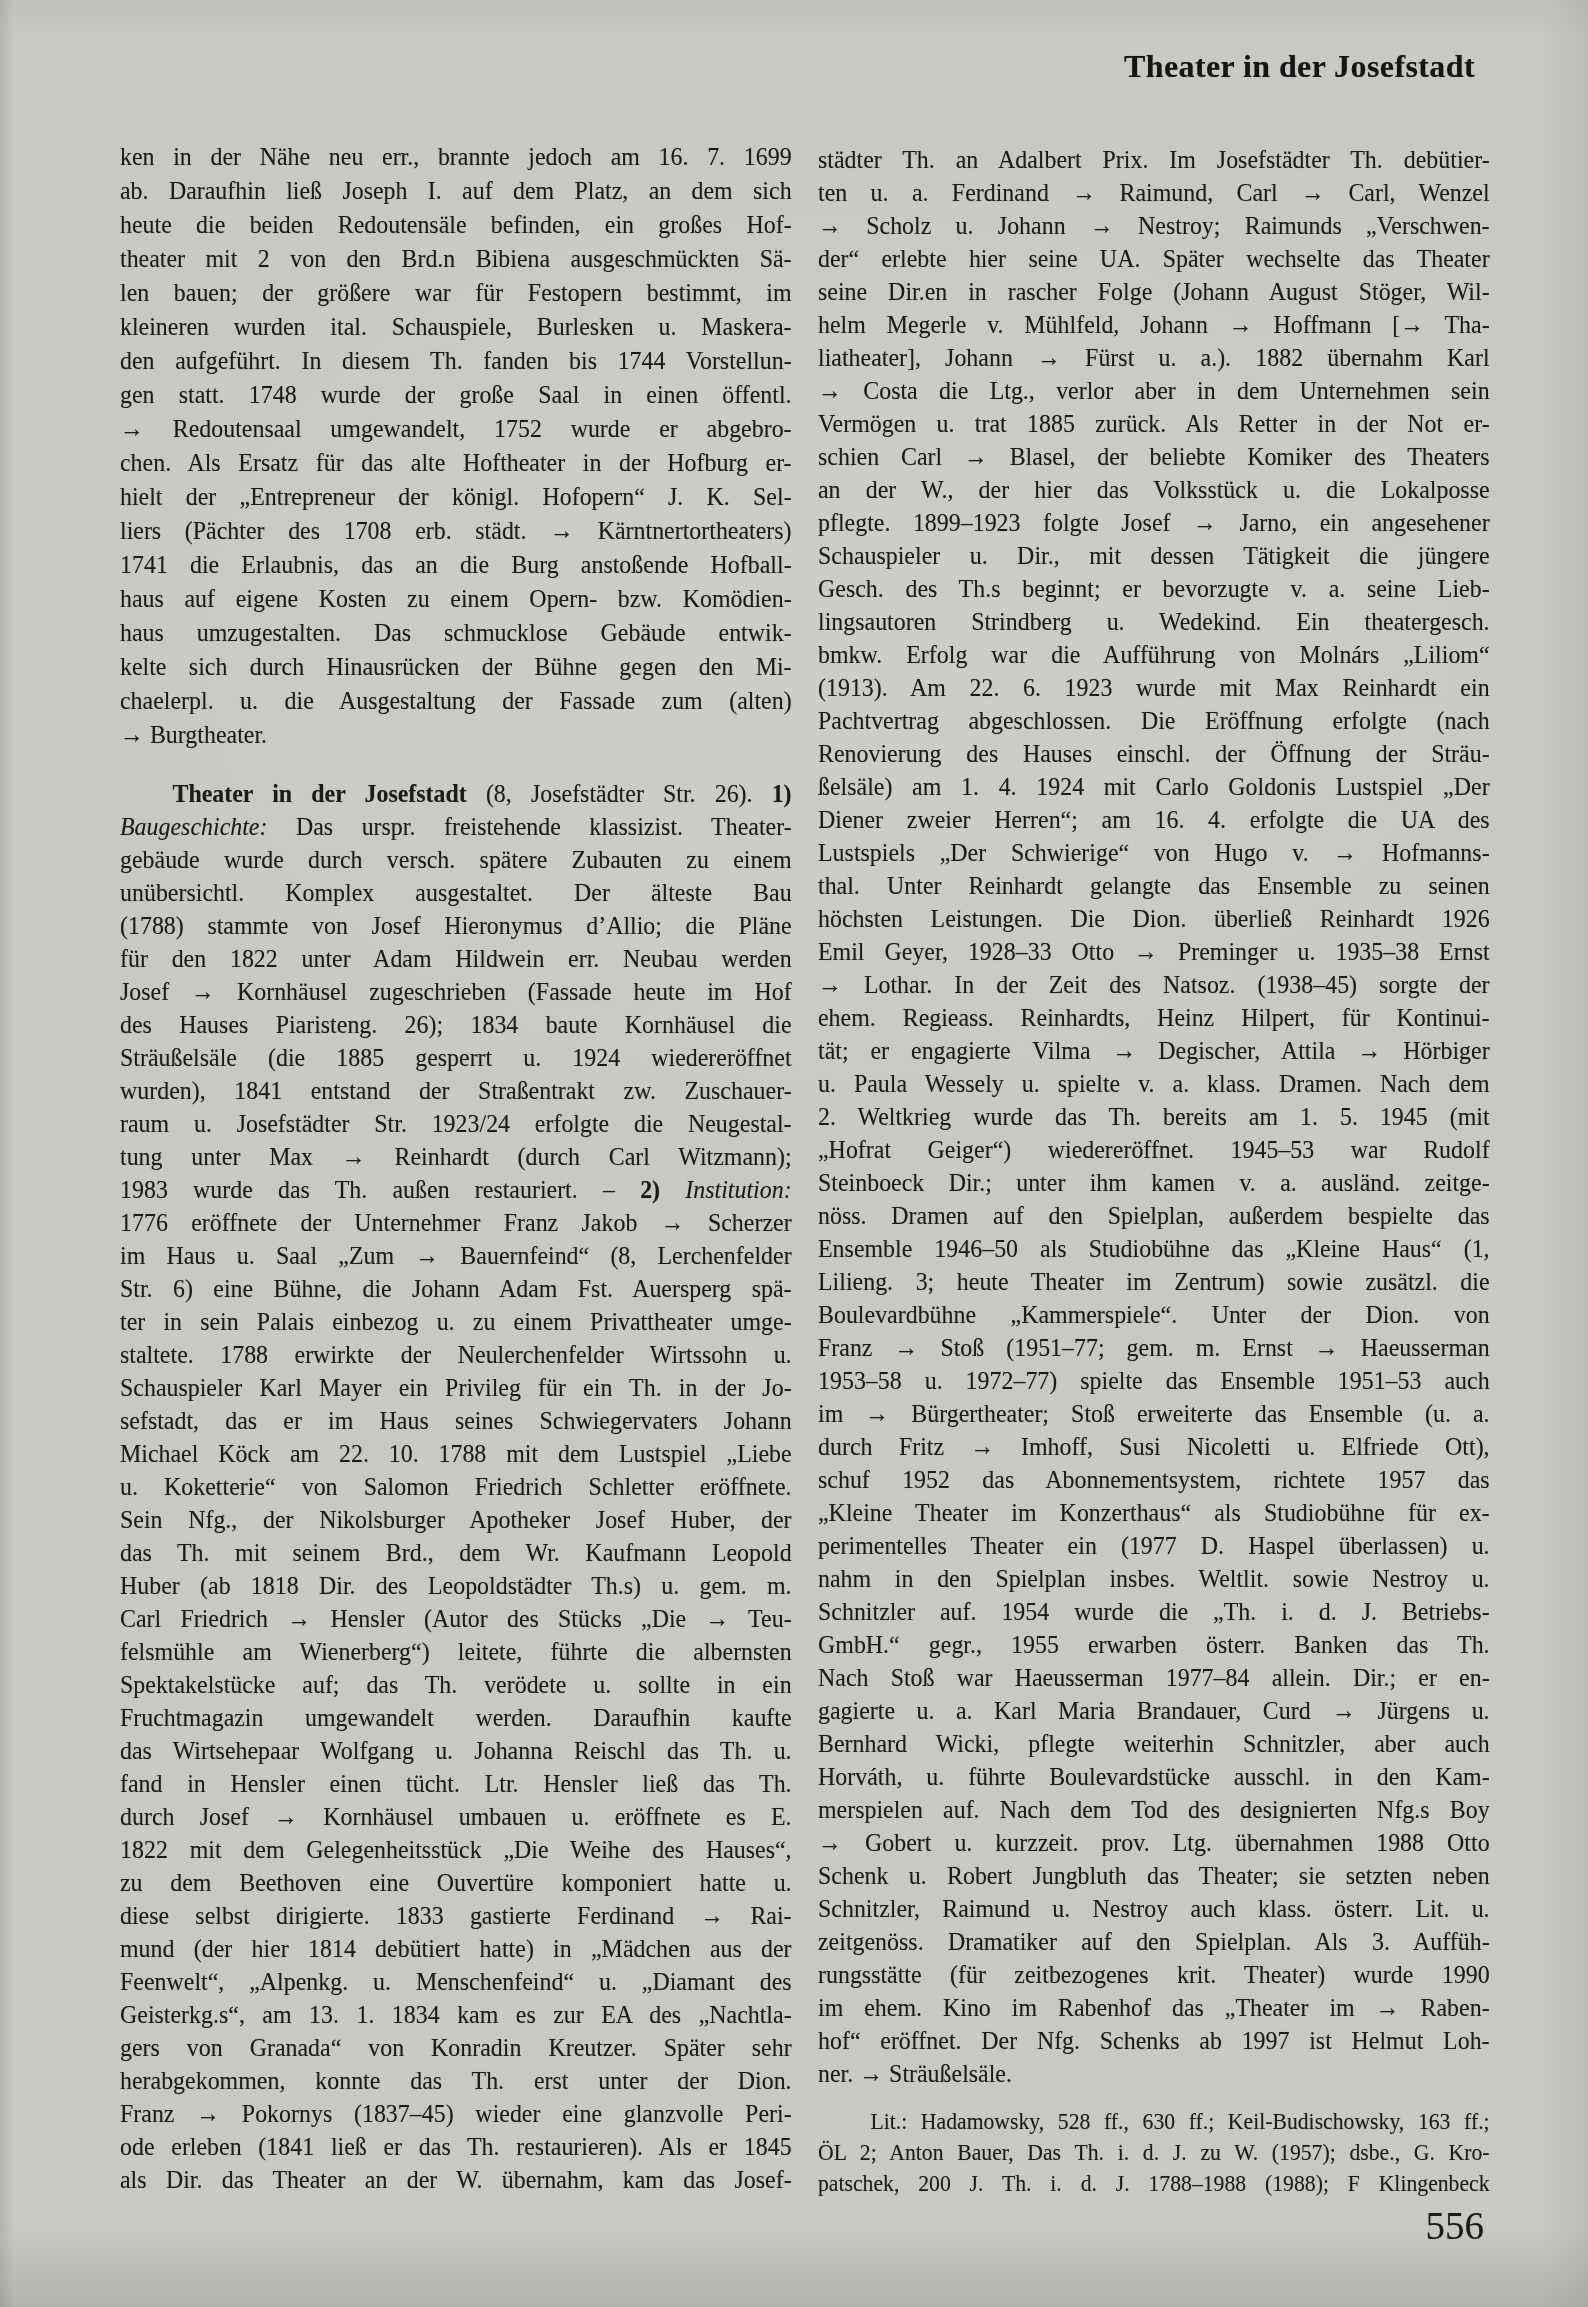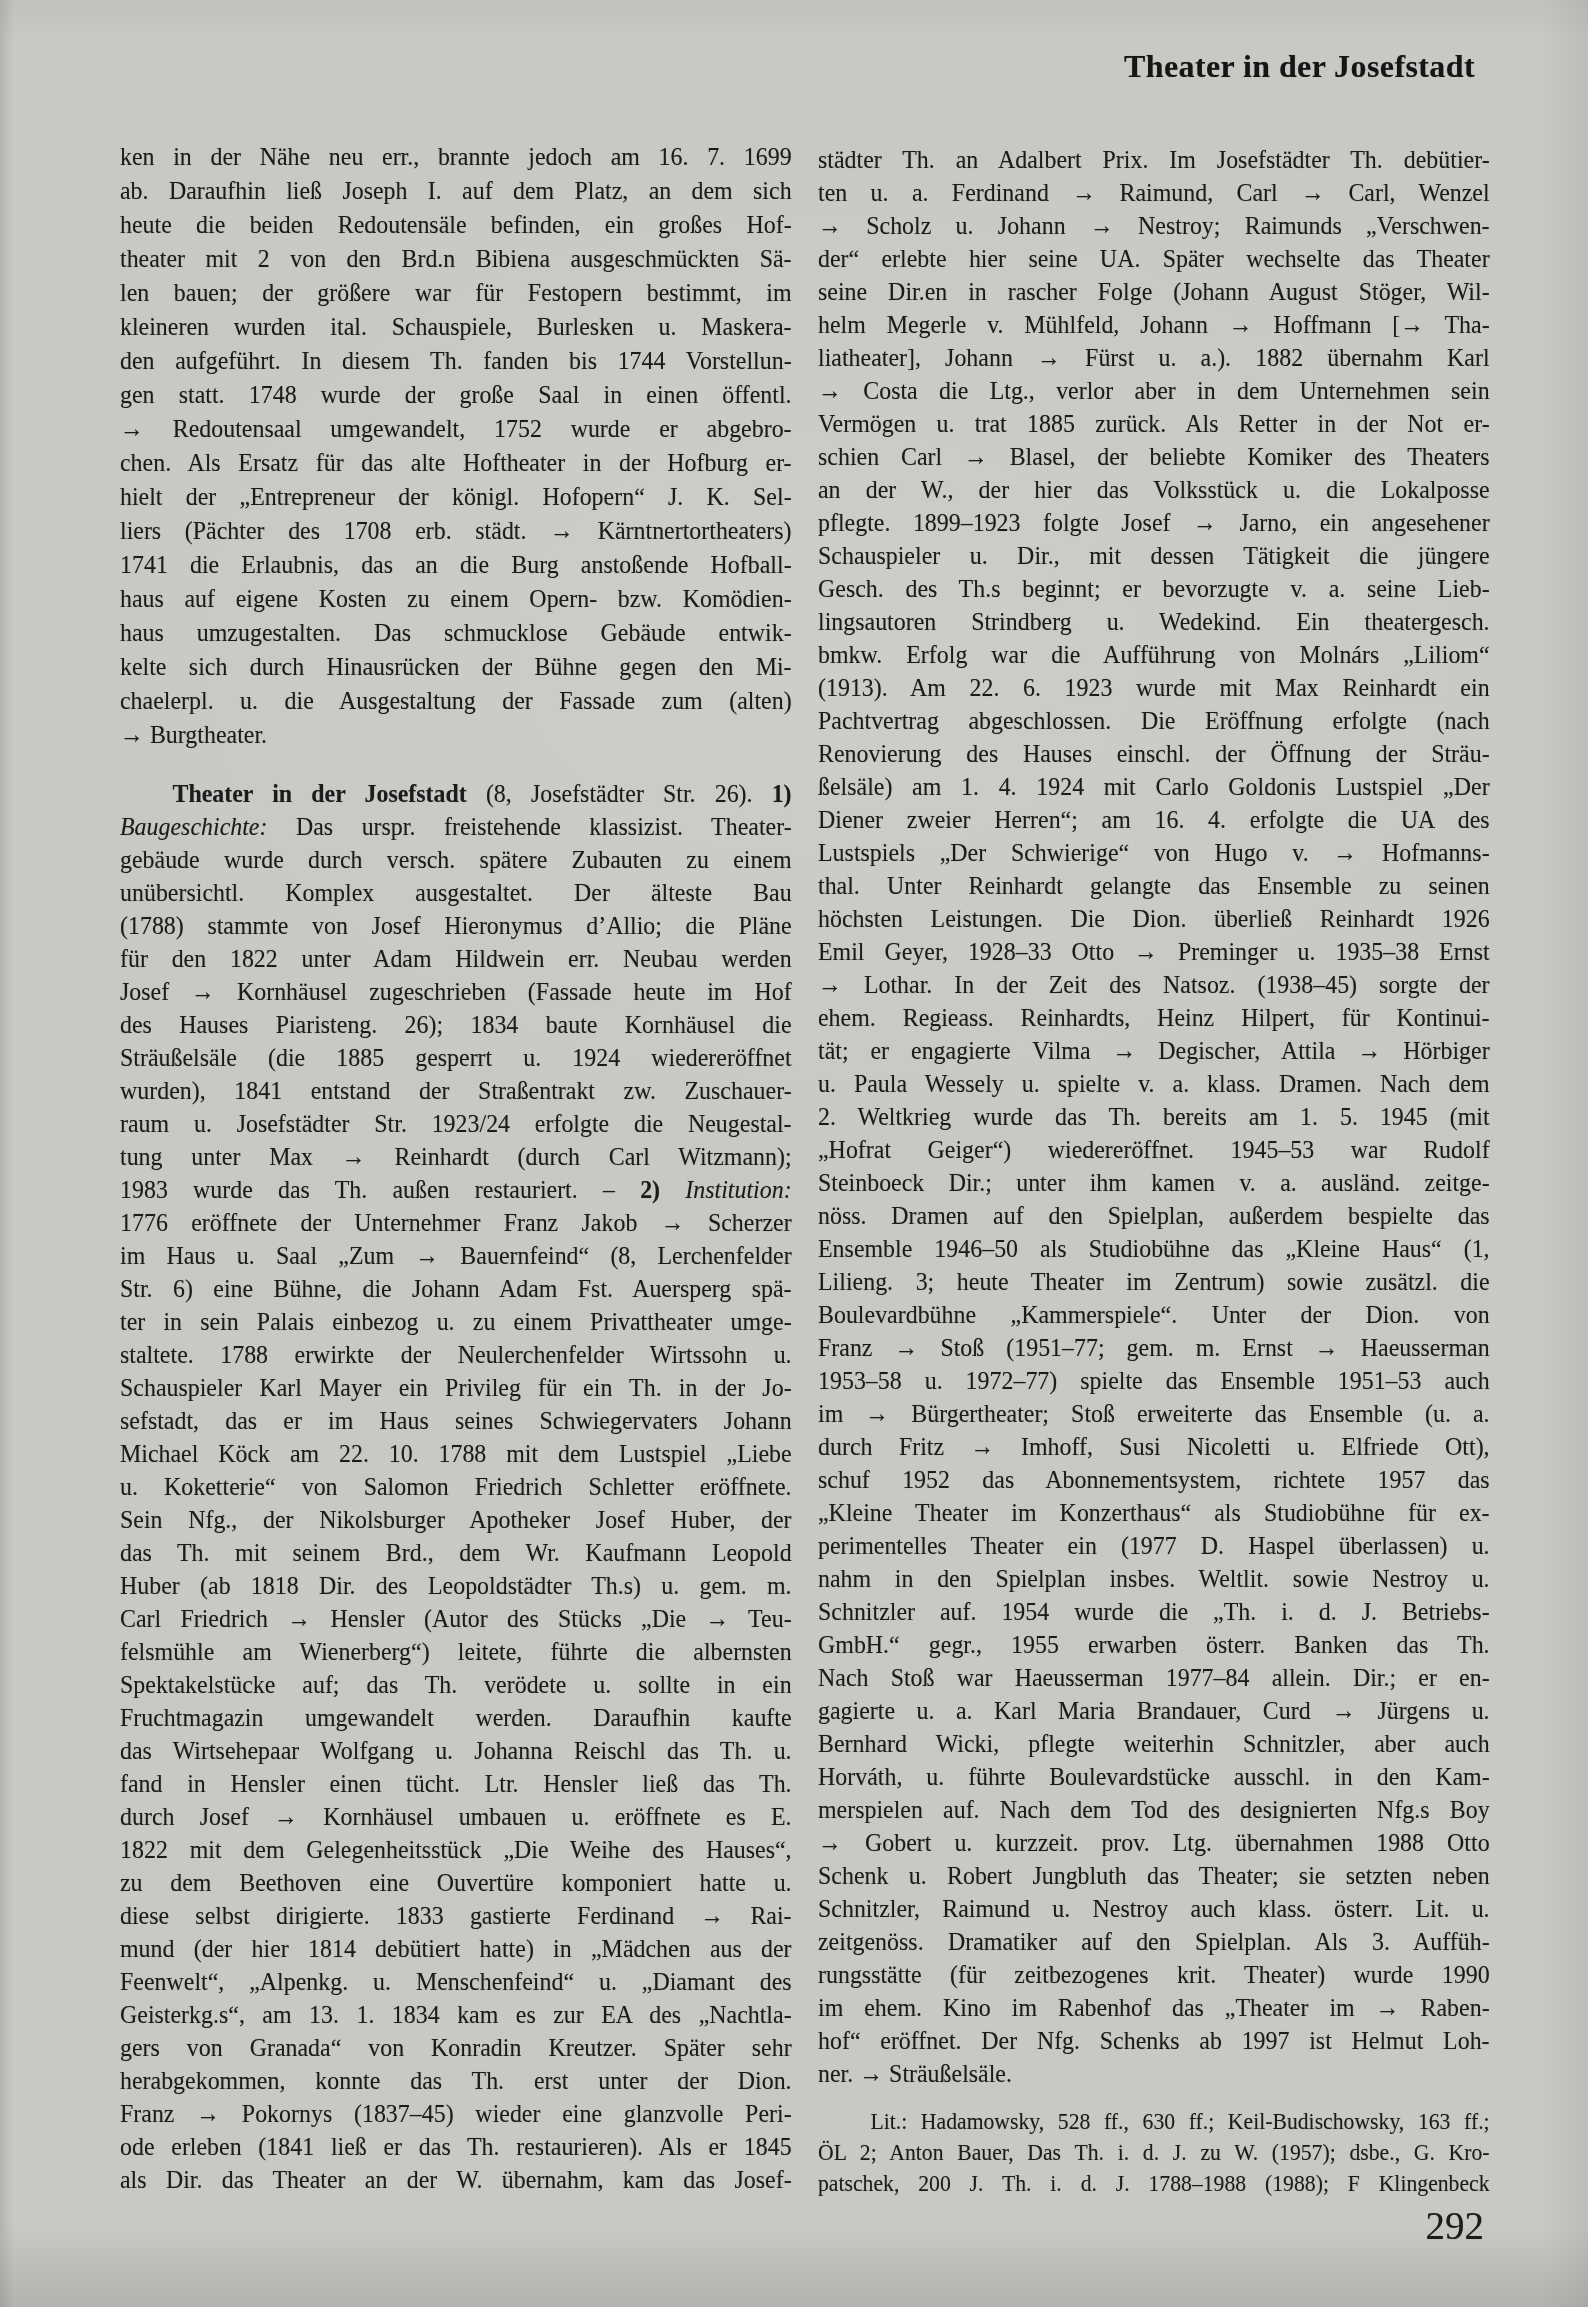--- a/index.html
+++ b/index.html
@@ -186,15 +186,15 @@
         <div class="line"><span>hof“ eröffnet. Der Nfg. Schenks ab 1997 ist Helmut Loh-</span></div>
         <div class="line nj"><span>ner. → Sträußelsäle.</span></div>
       </div>
       <div class="para p1 indent">
         <div class="line"><span>Lit.: Hadamowsky, 528 ff., 630 ff.; Keil-Budischowsky, 163 ff.;</span></div>
         <div class="line"><span>ÖL 2; Anton Bauer, Das Th. i. d. J. zu W. (1957); dsbe., G. Kro-</span></div>
         <div class="line"><span>patschek, 200 J. Th. i. d. J. 1788–1988 (1988); F Klingenbeck</span></div>
       </div>
     </div>
 
-  <div class="page-number">292</div>
+  <div class="page-number">556</div>
 </div>
 
 
 </body></html>

